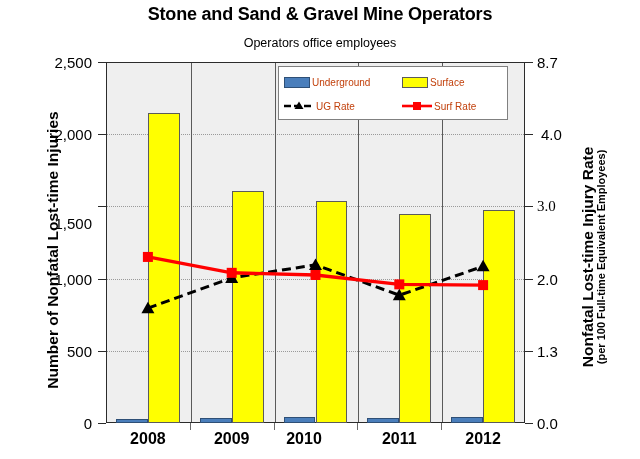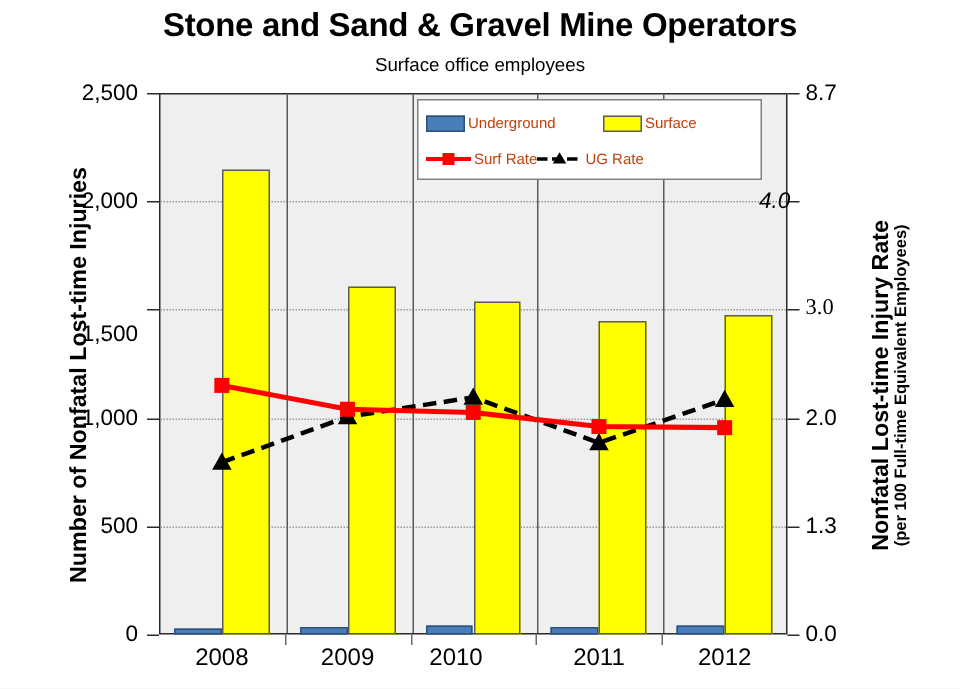--- a/index.html
+++ b/index.html
@@ -8,21 +8,21 @@
     background:#ffffff;
     font-family:"Liberation Sans", sans-serif;
     overflow:hidden;
     position:relative;
   }
   #root{position:absolute;left:0;top:0;width:640px;height:459px;}
 
   .chart-title{
     position:absolute;left:0;top:4px;width:640px;
     text-align:center;
-    font-size:22px;font-weight:bold;color:#000;
+    font-size:18px;font-weight:bold;color:#000;
     letter-spacing:-0.2px;
   }
   .chart-subtitle{
     position:absolute;left:0;top:36px;width:640px;
     text-align:center;
     font-size:12.5px;color:#000;
   }
 
   
   .plot-area{
@@ -64,20 +64,21 @@
   }
   .xtick{
     position:absolute;top:423px;height:7px;width:0;
     border-left:1.2px solid #6a6a6a;
   }
   .xlabel{
     position:absolute;top:430px;
     width:90px;text-align:center;
     font-size:16px;color:#000;
     transform:translateX(-50%);
+    font-weight:bold;
   }
 
   .axis-title-left{
     position:absolute;
     left:-112px;top:241px;
     width:330px;text-align:center;
     font-size:15.5px;font-weight:bold;color:#000;
     transform:rotate(-90deg);
     transform-origin:center center;
   }
@@ -132,21 +133,21 @@
     overflow:visible;
     pointer-events:none;
   }
 </style>
 </head>
 <body>
 
 <div id="root">
 
   <div class="chart-title">Stone and Sand &amp; Gravel Mine Operators</div>
-  <div class="chart-subtitle">Surface  office employees</div>
+  <div class="chart-subtitle">Operators  office employees</div>
 
   <div class="axis-title-left">Number of Nonfatal Lost-time Injuries</div>
 
   <div class="axis-title-right">
     <span>Nonfatal Lost-time Injury Rate</span>
     <span class="sub">(per 100 Full-time Equivalent Employees)</span>
   </div>
 
   <div class="plot-area" id="plot">
       <div class="gridline" style="top: 287.8px;"></div>
@@ -174,21 +175,21 @@
       <div class="ytick-left" style="top: 62px; left: 32px;">2,500</div>
       <div class="tickmark-right" style="top: 423px;"></div>
       <div class="ytick-right" style="top: 423px; left: 537px;">0.0</div>
       <div class="tickmark-right" style="top: 350.8px;"></div>
       <div class="ytick-right" style="top: 350.8px; left: 537px;">1.3</div>
       <div class="tickmark-right" style="top: 278.6px;"></div>
       <div class="ytick-right" style="top: 278.6px; left: 537px;">2.0</div>
       <div class="tickmark-right" style="top: 206.4px;"></div>
       <div class="ytick-right" style="top: 206.4px; left: 537px; font-family: Liberation Serif, serif;">3.0</div>
       <div class="tickmark-right" style="top: 134.2px;"></div>
-      <div class="ytick-right" style="top: 134.2px; left: 506px; font-style: italic;">4.0</div>
+      <div class="ytick-right" style="top: 134.2px; left: 541px;">4.0</div>
       <div class="tickmark-right" style="top: 62px;"></div>
       <div class="ytick-right" style="top: 62px; left: 537px;">8.7</div>
       <div class="xlabel" style="left: 147.9px;">2008</div>
       <div class="xlabel" style="left: 231.7px;">2009</div>
       <div class="xtick" style="left: 189.8px;"></div>
       <div class="xlabel" style="left: 304px;">2010</div>
       <div class="xtick" style="left: 273.6px;"></div>
       <div class="xlabel" style="left: 399.3px;">2011</div>
       <div class="xtick" style="left: 357.4px;"></div>
       <div class="xlabel" style="left: 483.1px;">2012</div>
@@ -228,34 +229,34 @@
       <div class="legend-item" style="width:118px">
         <span class="swatch blue"></span>
         <span class="lbl">Underground</span>
       </div>
       <div class="legend-item">
         <span class="swatch yellow"></span>
         <span class="lbl">Surface</span>
       </div>
     </div>
     <div class="legend-row">
+      <div class="legend-item" style="width:118px">
+        <span class="linekey">
+          <svg width="30" height="14" viewBox="0 0 30 14">
+            <line x1="0" y1="7" x2="30" y2="7" stroke="#000" stroke-width="2.4" stroke-dasharray="7,3"></line>
+            <polygon points="15,2.5 19.5,10 10.5,10" fill="#000"></polygon>
+          </svg>
+        </span>
+        <span class="lbl">UG Rate</span>
+      </div>
       <div class="legend-item">
         <span class="linekey">
           <svg width="30" height="14" viewBox="0 0 30 14">
             <line x1="0" y1="7" x2="30" y2="7" stroke="#ff0000" stroke-width="2.6"></line>
             <rect x="11" y="3" width="8" height="8" fill="#ff0000"></rect>
           </svg>
         </span>
         <span class="lbl">Surf Rate</span>
       </div>
-      <div class="legend-item" style="width:118px">
-        <span class="linekey">
-          <svg width="30" height="14" viewBox="0 0 30 14">
-            <line x1="0" y1="7" x2="30" y2="7" stroke="#000" stroke-width="2.4" stroke-dasharray="7,3"></line>
-            <polygon points="15,2.5 19.5,10 10.5,10" fill="#000"></polygon>
-          </svg>
-        </span>
-        <span class="lbl">UG Rate</span>
-      </div>
     </div>
   </div>
 
 </div>
 
 </body></html>

